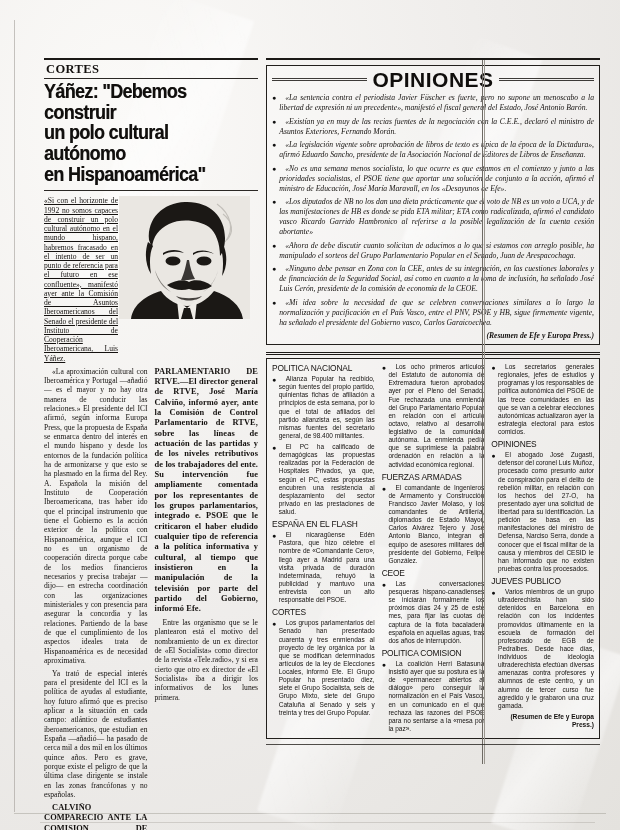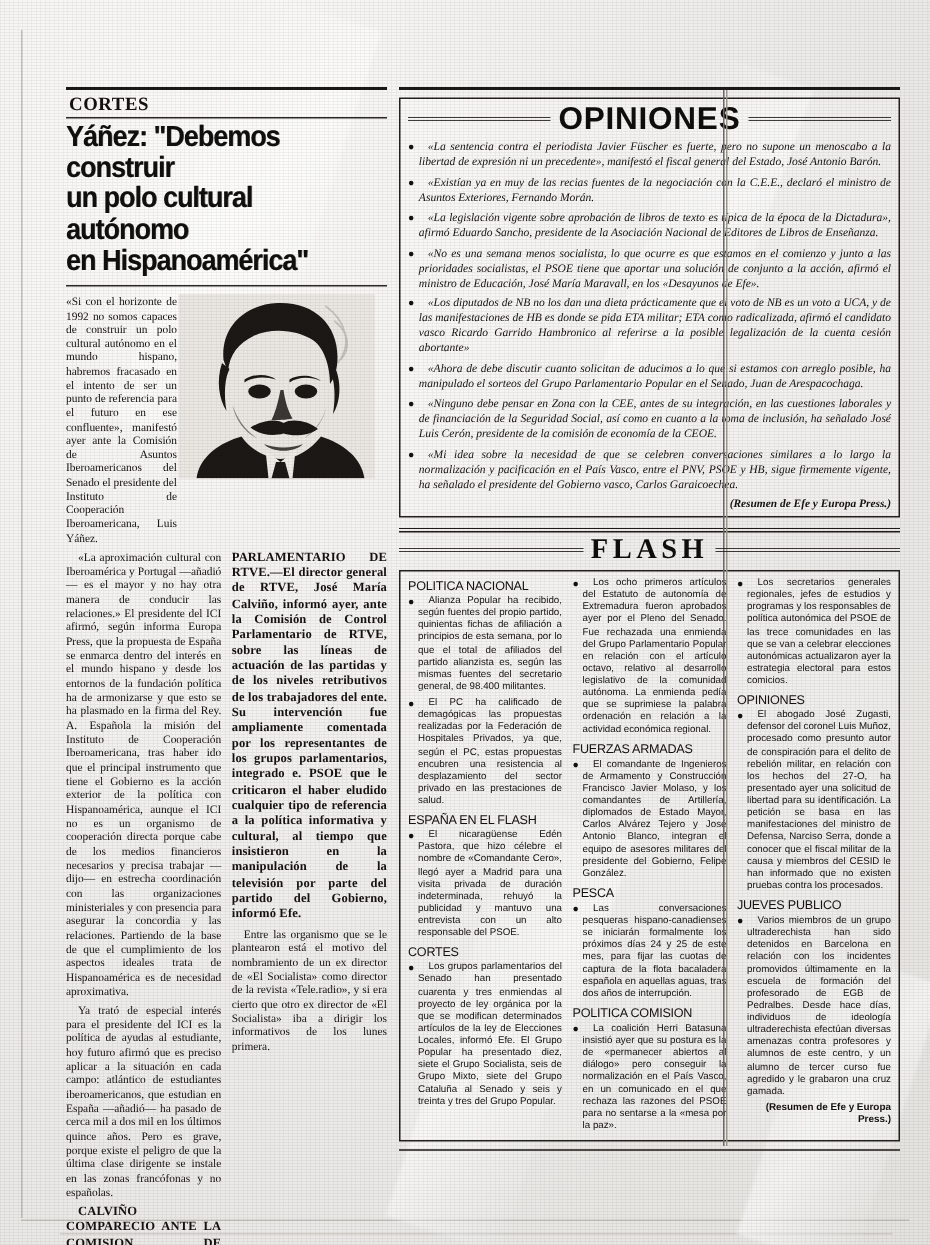--- a/index.html
+++ b/index.html
@@ -58,21 +58,21 @@
     font-family:"Liberation Sans", sans-serif;
     font-weight:700; font-size:19.5px; line-height:1.06;
     letter-spacing:-.7px;
     transform: scaleX(.92); transform-origin: left center;
     margin:1px 0 6px 0;
     color:#110f0d;
     text-shadow: .4px 0 0 rgba(0,0,0,.55);
   }
   .headrule { height:1px; background:#2b2825; margin:0 0 5px 0; }
 
-  .story-top { display:flex; gap:1px; }
+  .story-top { display:flex; gap:1px;text-decoration:underline; }
   .story-lead {
     width:74px; flex:0 0 74px;
     font-size:7.6px; line-height:1.22; text-align:justify;
     hyphens:auto;
   }
   .portrait {
     position:relative; width:131px; height:123px; flex:0 0 131px;
     overflow:hidden;
     background:#e9e6e1;
   }
@@ -274,25 +274,20 @@
             <span class="bullet">●</span>
             <span class="txt">«Mi idea sobre la necesidad de que se celebren conversaciones similares a lo largo la normalización y pacificación en el País Vasco, entre el PNV, PSOE y HB, sigue firmemente vigente, ha señalado el presidente del Gobierno vasco, Carlos Garaicoechea.</span>
           </div>
         </div>
 
         <div class="op-credit">(Resumen de Efe y Europa Press.)</div>
       </div>
 
       <div class="flashwrap">
         <div class="flash-rule-top"></div>
-        <div class="banner" style="margin-bottom:4px;">
-          <div class="banner-rule"></div>
-          <div class="banner-title flash">FLASH</div>
-          <div class="banner-rule"></div>
-        </div>
 
         <div class="flashbox">
           <div class="flash-cols">
 
             <h4>POLITICA NACIONAL</h4>
             <div class="fi">
               <span class="bullet">●</span>
               <span class="txt">Alianza Popular ha recibido, según fuentes del propio partido, quinientas fichas de afiliación a principios de esta semana, por lo que el total de afiliados del partido alianzista es, según las mismas fuentes del secretario general, de 98.400 militantes.</span>
             </div>
             <div class="fi">
@@ -315,21 +310,21 @@
               <span class="bullet">●</span>
               <span class="txt">Los ocho primeros artículos del Estatuto de autonomía de Extremadura fueron aprobados ayer por el Pleno del Senado. Fue rechazada una enmienda del Grupo Parlamentario Popular en relación con el artículo octavo, relativo al desarrollo legislativo de la comunidad autónoma. La enmienda pedía que se suprimiese la palabra ordenación en relación a la actividad económica regional.</span>
             </div>
 
             <h4>FUERZAS ARMADAS</h4>
             <div class="fi">
               <span class="bullet">●</span>
               <span class="txt">El comandante de Ingenieros de Armamento y Construcción Francisco Javier Molaso, y los comandantes de Artillería, diplomados de Estado Mayor, Carlos Alvárez Tejero y José Antonio Blanco, integran el equipo de asesores militares del presidente del Gobierno, Felipe González.</span>
             </div>
 
-            <h4>PESCA</h4>
+            <h4>CEOE</h4>
             <div class="fi">
               <span class="bullet">●</span>
               <span class="txt">Las conversaciones pesqueras hispano-canadienses se iniciarán formalmente los próximos días 24 y 25 de este mes, para fijar las cuotas de captura de la flota bacaladera española en aquellas aguas, tras dos años de interrupción.</span>
             </div>
 
             <h4>POLITICA COMISION</h4>
             <div class="fi">
               <span class="bullet">●</span>
               <span class="txt">La coalición Herri Batasuna insistió ayer que su postura es la de «permanecer abiertos al diálogo» pero conseguir la normalización en el País Vasco, en un comunicado en el que rechaza las razones del PSOE para no sentarse a la «mesa por la paz».</span>
             </div>

